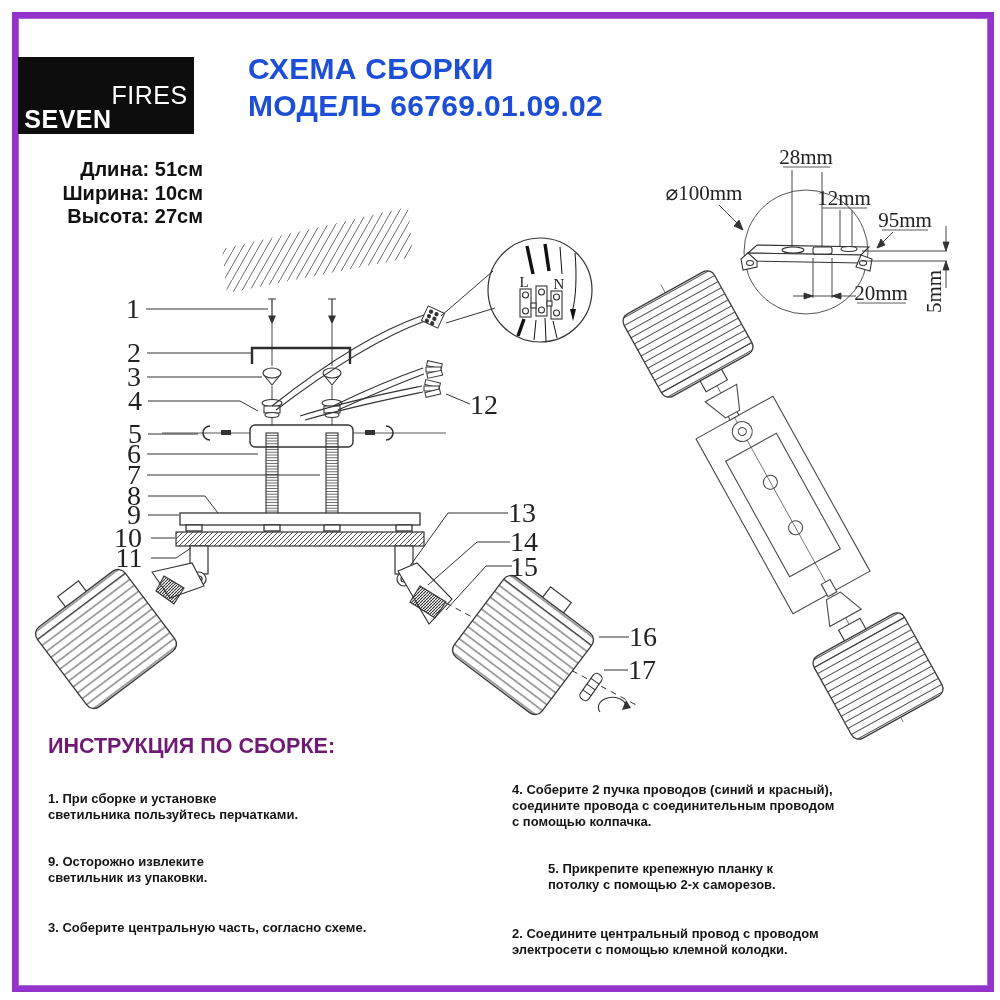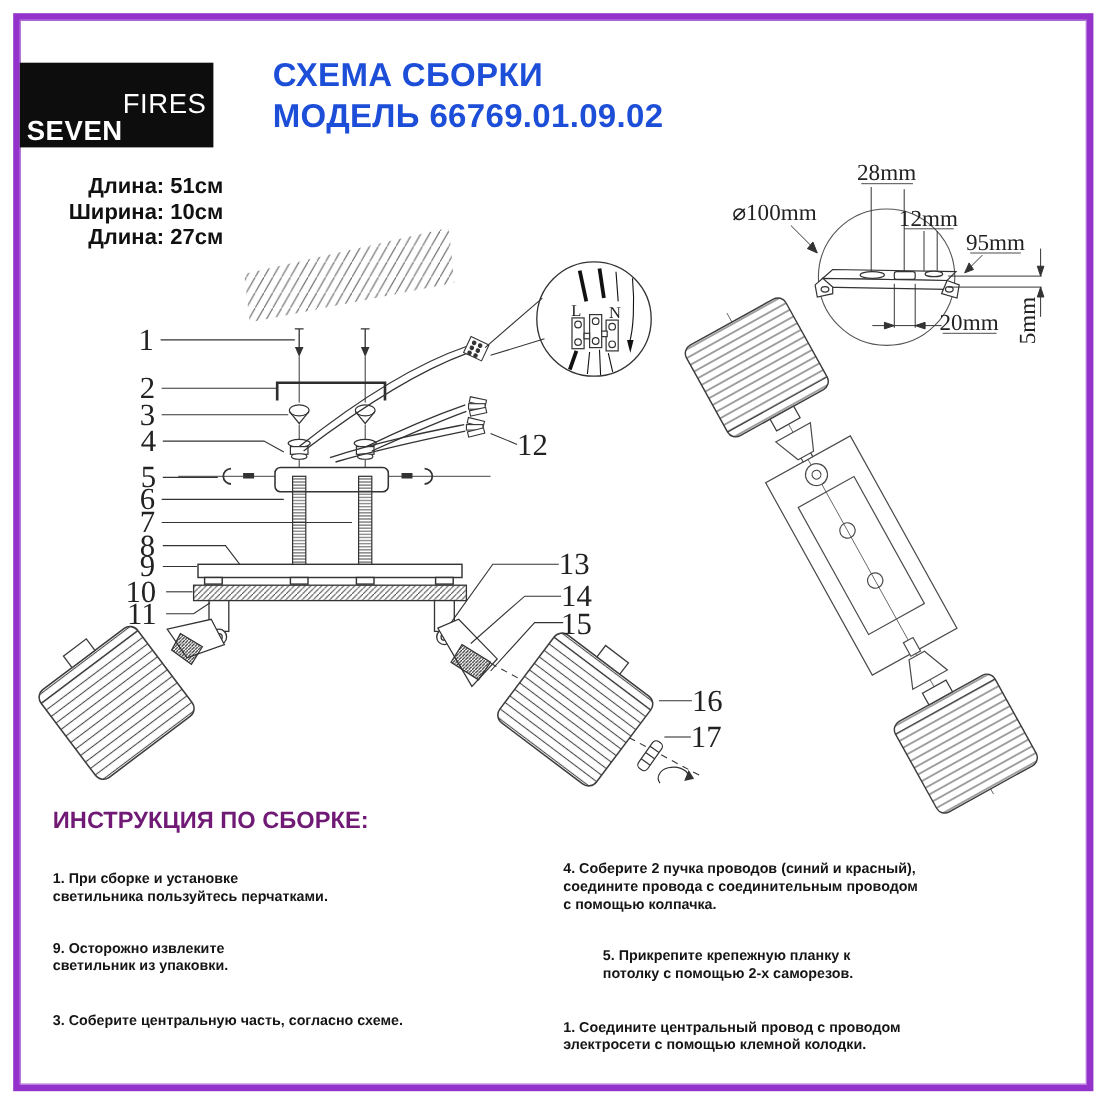--- a/index.html
+++ b/index.html
@@ -42,21 +42,21 @@
   </div>
 
   <div id="title">
     <div>СХЕМА СБОРКИ</div>
     <div>МОДЕЛЬ 66769.01.09.02</div>
   </div>
 
   <div id="specs">
     <div>Длина: 51см</div>
     <div>Ширина: 10см</div>
-    <div>Длина: 27см</div>
+    <div>Высота: 27см</div>
   </div>
 
   <svg id="diagram" width="1000" height="1000" viewBox="0 0 1000 1000">
     <defs>
       <pattern id="ribs" width="9" height="7.4" patternUnits="userSpaceOnUse">
         <path d="M0,3.7 H9" stroke="#4a4a4a" stroke-width="1"></path>
       </pattern>
       <pattern id="diagHatch" width="5" height="5" patternUnits="userSpaceOnUse">
         <path d="M0,5 L5,0" stroke="#3f3f3f" stroke-width="0.9"></path>
       </pattern>
@@ -325,15 +325,15 @@
   <div class="instr" id="i1">1. При сборке и установке
 светильника пользуйтесь перчатками.</div>
   <div class="instr" id="i2">9. Осторожно извлеките
 светильник из упаковки.</div>
   <div class="instr" id="i3">3. Соберите центральную часть, согласно схеме.</div>
   <div class="instr" id="i4">4. Соберите 2 пучка проводов (синий и красный),
 соедините провода с соединительным проводом
 с помощью колпачка.</div>
   <div class="instr" id="i5">5. Прикрепите крепежную планку к
 потолку с помощью 2-х саморезов.</div>
-  <div class="instr" id="i6">1. Соедините центральный провод с проводом
+  <div class="instr" id="i6">2. Соедините центральный провод с проводом
 электросети с помощью клемной колодки.</div>
 </div>
 
 </body></html>

